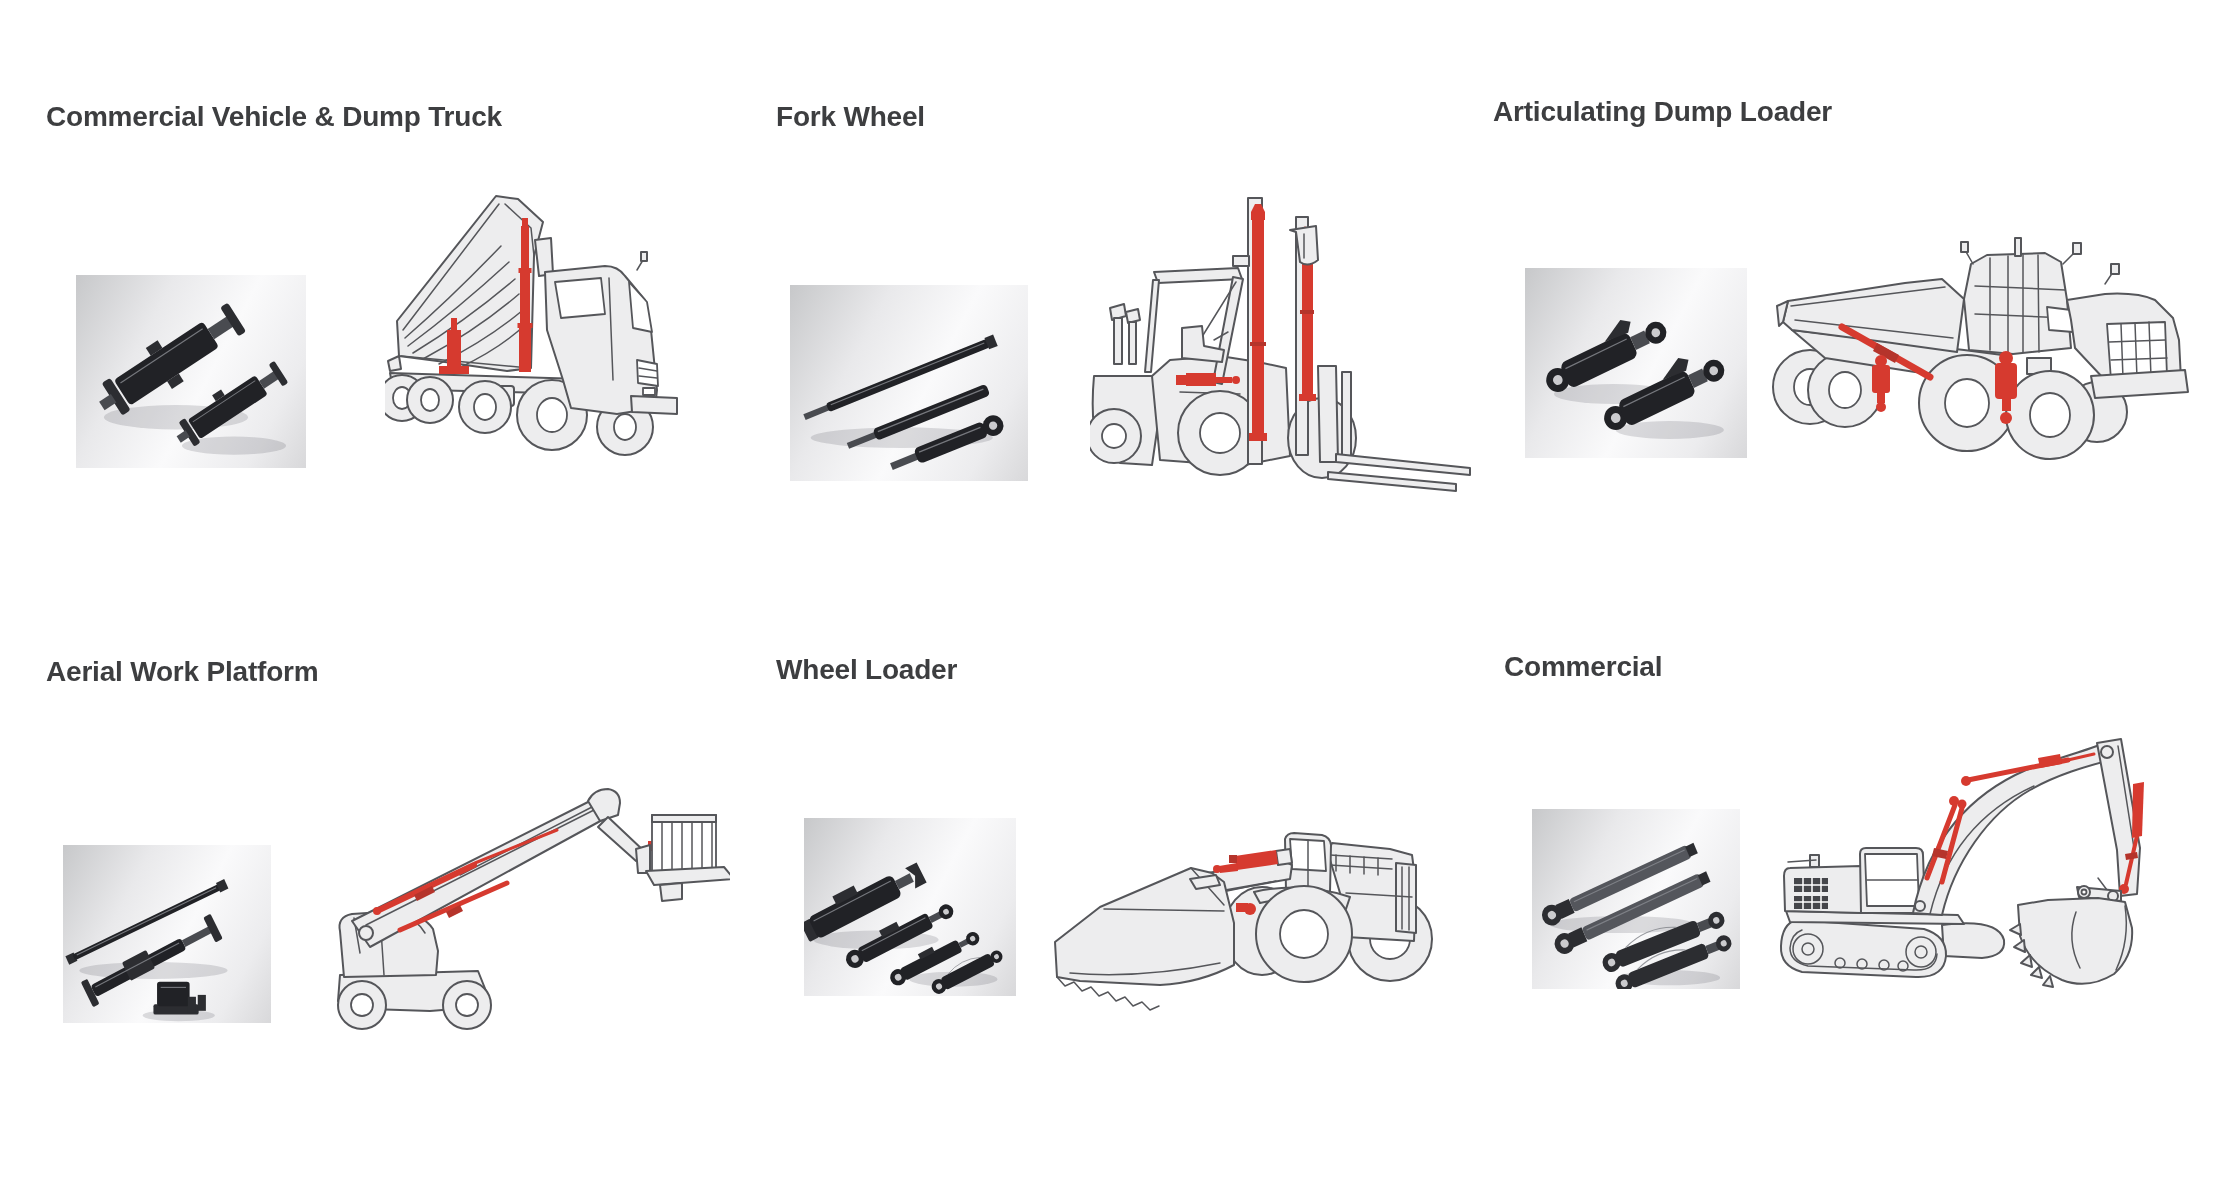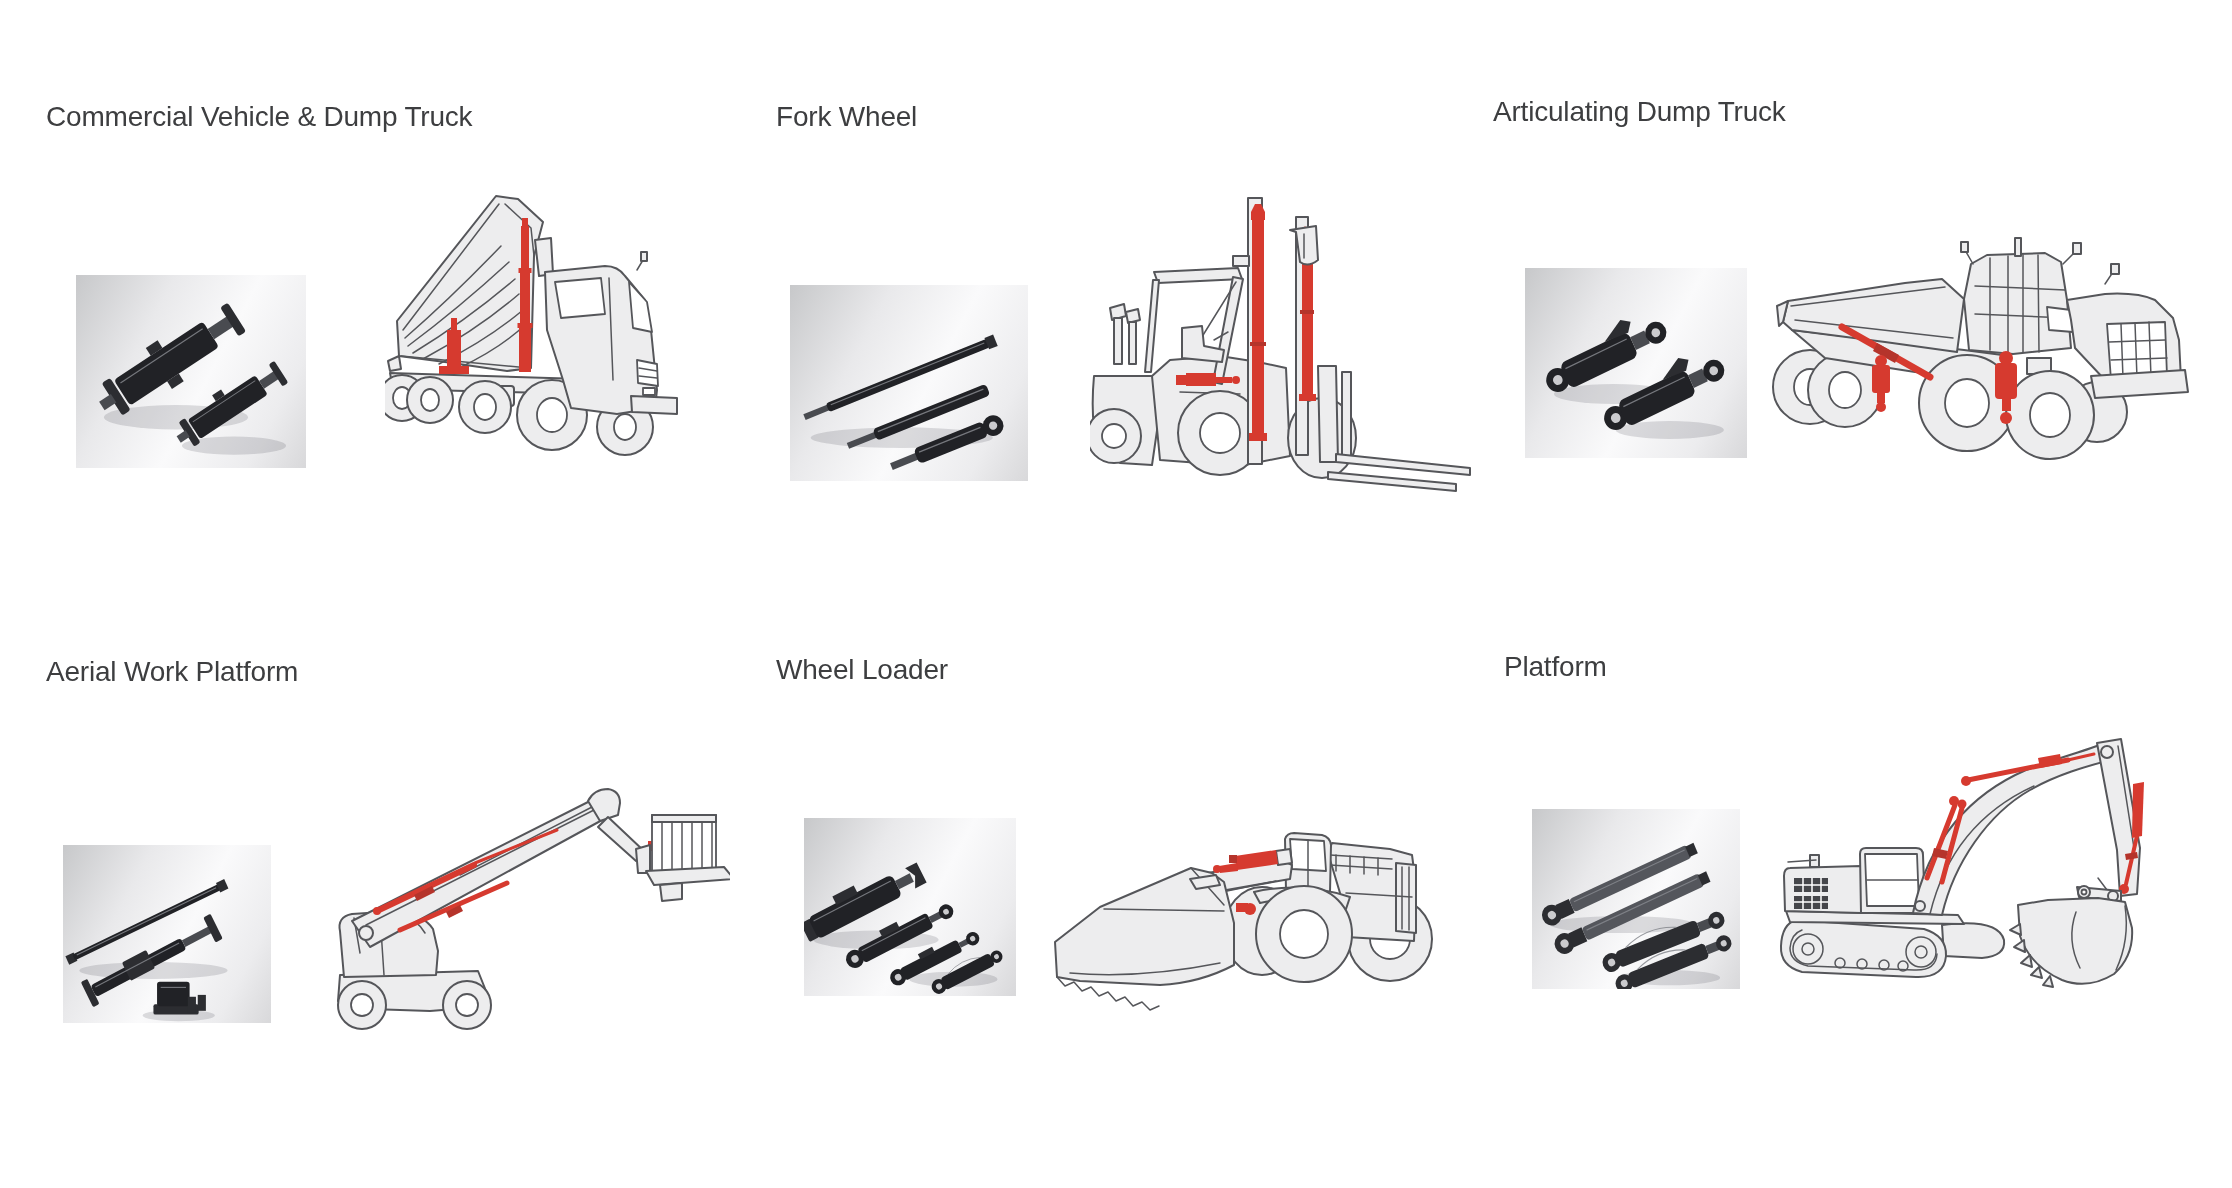--- a/index.html
+++ b/index.html
@@ -1,20 +1,20 @@
 <!DOCTYPE html>
 <html style="--background: #ffffff; --title-text: #3d3e40; --line-art-stroke: #55565a; --line-art-fill: #ededee; --highlight-red: #d63a2f;"><head>
 <meta charset="utf-8">
 <style>
   *{margin:0;padding:0;box-sizing:border-box}
   html,body{background:#fff}
   body{font-family:"Liberation Sans",sans-serif;width:2232px;height:1188px}
   #canvas{position:relative;width:2232px;height:1188px;overflow:hidden;background:var(--background,#ffffff)}
   .cell{position:absolute}
-  .cell h2{position:absolute;left:6px;top:6px;font-size:28px;font-weight:400;letter-spacing:-.2px;
+  .cell h2{position:absolute;left:6px;top:6px;font-size:28px;font-weight:700;letter-spacing:-.2px;
            color:var(--title-text,#3d3e40);white-space:nowrap}
   .photo{position:absolute;background:linear-gradient(118deg,#c7c8ca 0%,#e9e9eb 30%,#fafafb 56%,#ececee 82%,#d8d8da 100%)}
   .photo svg{width:100%;height:100%;display:block}
   .art{position:absolute}
   .art svg{width:100%;height:100%;display:block}
   
   .m{fill:var(--line-art-fill,#ededee);stroke:var(--line-art-stroke,#55565a);stroke-width:2;stroke-linejoin:round;stroke-linecap:round}
   .mw{fill:#ffffff;stroke:var(--line-art-stroke,#55565a);stroke-width:1.8;stroke-linejoin:round}
   .ln{fill:none;stroke:var(--line-art-stroke,#55565a);stroke-width:1.5;stroke-linecap:round;stroke-linejoin:round}
   .r{fill:var(--highlight-red,#d63a2f);stroke:none}
@@ -201,21 +201,21 @@
         <rect class="rd" x="160" y="162" width="16" height="4"></rect>
         <path class="m" d="M228 186 L246 186 L248 282 L230 282 Z"></path>
         <rect class="m" x="252" y="192" width="9" height="84"></rect>
         <path class="m" d="M246 274 L380 288 L380 295 L246 282 Z"></path>
         <path class="m" d="M238 292 L366 304 L366 311 L238 299 Z"></path>
       </svg>
     </figure>
   </section>
 
   <section class="cell c3">
-    <h2>Articulating Dump Truck</h2>
+    <h2>Articulating Dump Loader</h2>
     <figure class="photo">
       <svg viewBox="0 0 230 190" preserveAspectRatio="none">
         <ellipse class="psh" cx="92" cy="126" rx="62" ry="10"></ellipse>
         <ellipse class="psh" cx="150" cy="162" rx="56" ry="9"></ellipse>
         <g transform="translate(34,112) rotate(-25)">
           <circle class="pb" cx="0" cy="0" r="12"></circle>
             <circle class="hole" cx="0" cy="0" r="5"></circle>
           <rect class="pb" x="8" y="-14" width="78" height="28" rx="7"></rect>
           <path class="pd" d="M60 -14 L84 -27 L93 -21 L86 -12 Z"></path>
           <rect class="pr" x="86" y="-7" width="16" height="14"></rect>
@@ -427,21 +427,21 @@
         <rect class="mw" x="342" y="30" width="64" height="56"></rect>
         <rect class="m" x="342" y="30" width="64" height="7"></rect>
         <path class="ln" d="M352 38 L352 86 M362 37 L362 86 M372 37 L372 86 M382 37 L382 86 M392 37 L392 86 M402 37 L402 86"></path>
         <path class="m" d="M336 86 L414 82 L424 94 L344 100 Z"></path>
         <path class="m" d="M350 100 L372 98 L372 114 L352 116 Z"></path>
       </svg>
     </figure>
   </section>
 
   <section class="cell c6">
-    <h2>Platform</h2>
+    <h2>Commercial</h2>
     <figure class="photo">
       <svg viewBox="0 0 230 190" preserveAspectRatio="none">
         <ellipse class="psh" cx="100" cy="122" rx="80" ry="9"></ellipse>
         <ellipse class="psh" cx="152" cy="178" rx="56" ry="8"></ellipse>
         <g transform="translate(22,112) rotate(-24)">
           <circle class="pd" cx="0" cy="0" r="11"></circle>
             <circle class="hole" cx="0" cy="0" r="4.5"></circle>
           <rect class="pd" x="8" y="-8" width="16" height="16"></rect>
           <rect class="pg" x="24" y="-7.5" width="142" height="15" rx="4"></rect>
           <rect class="pd" x="164" y="-6" width="10" height="12"></rect>

